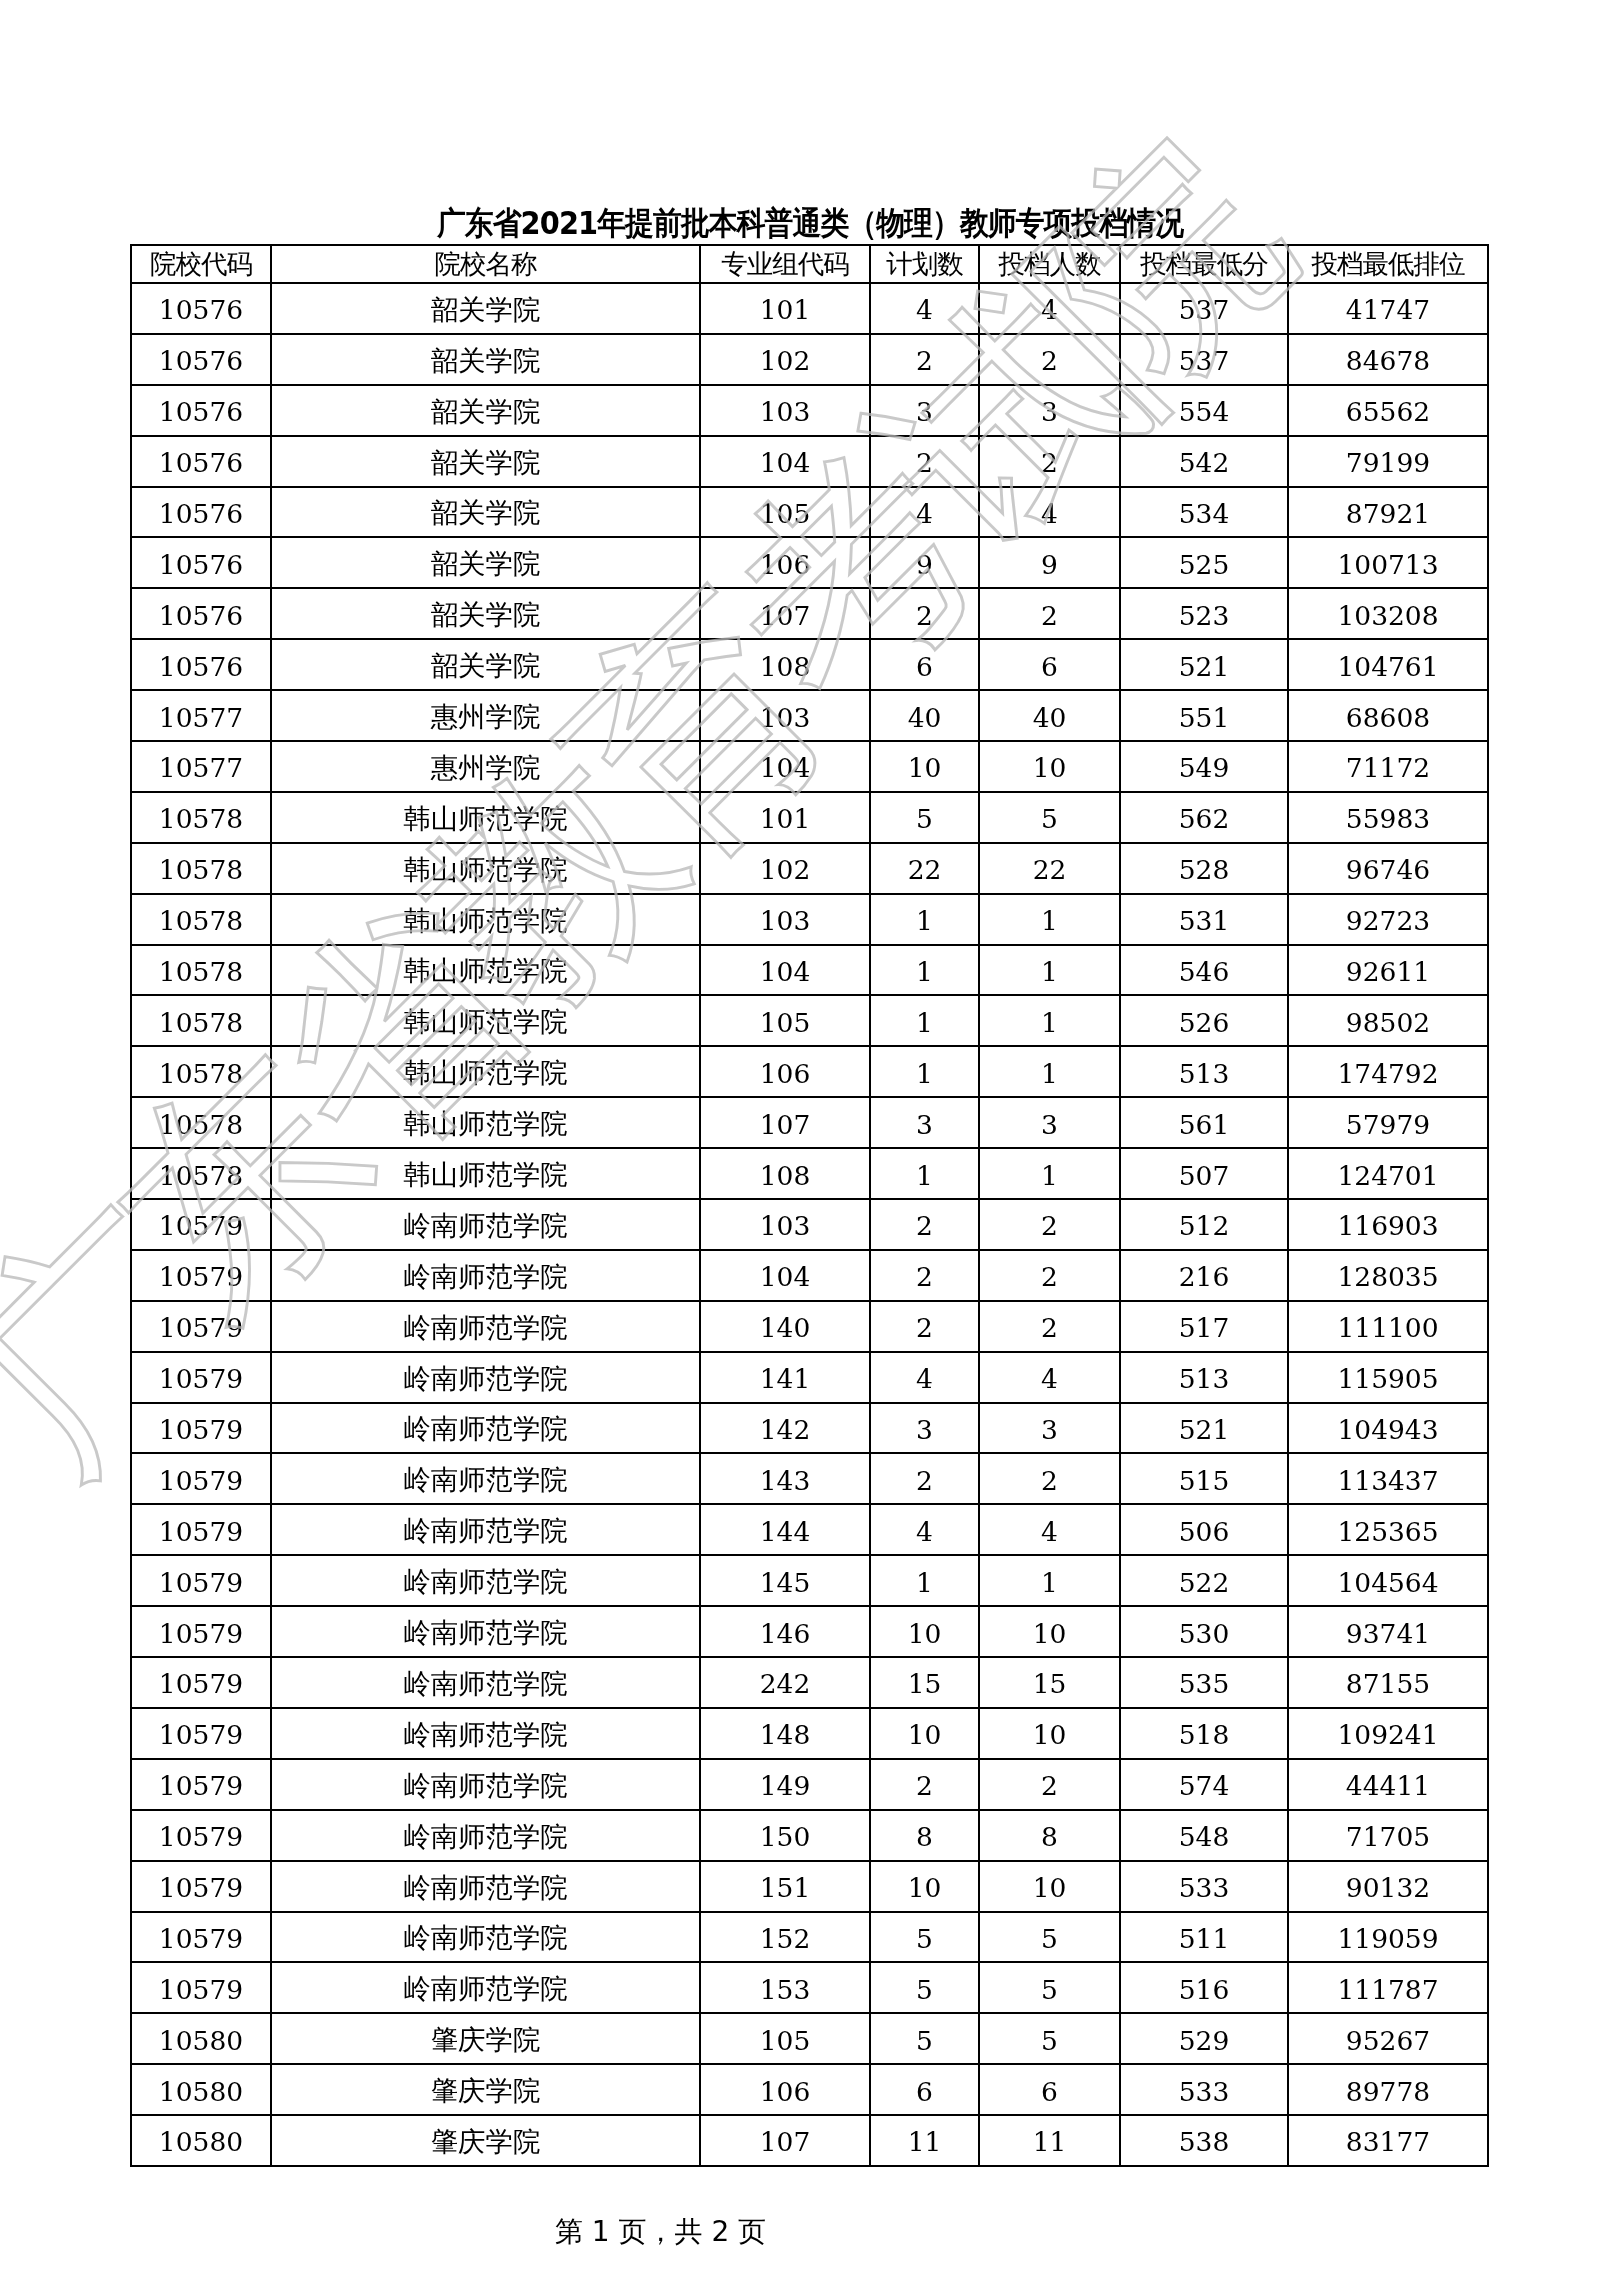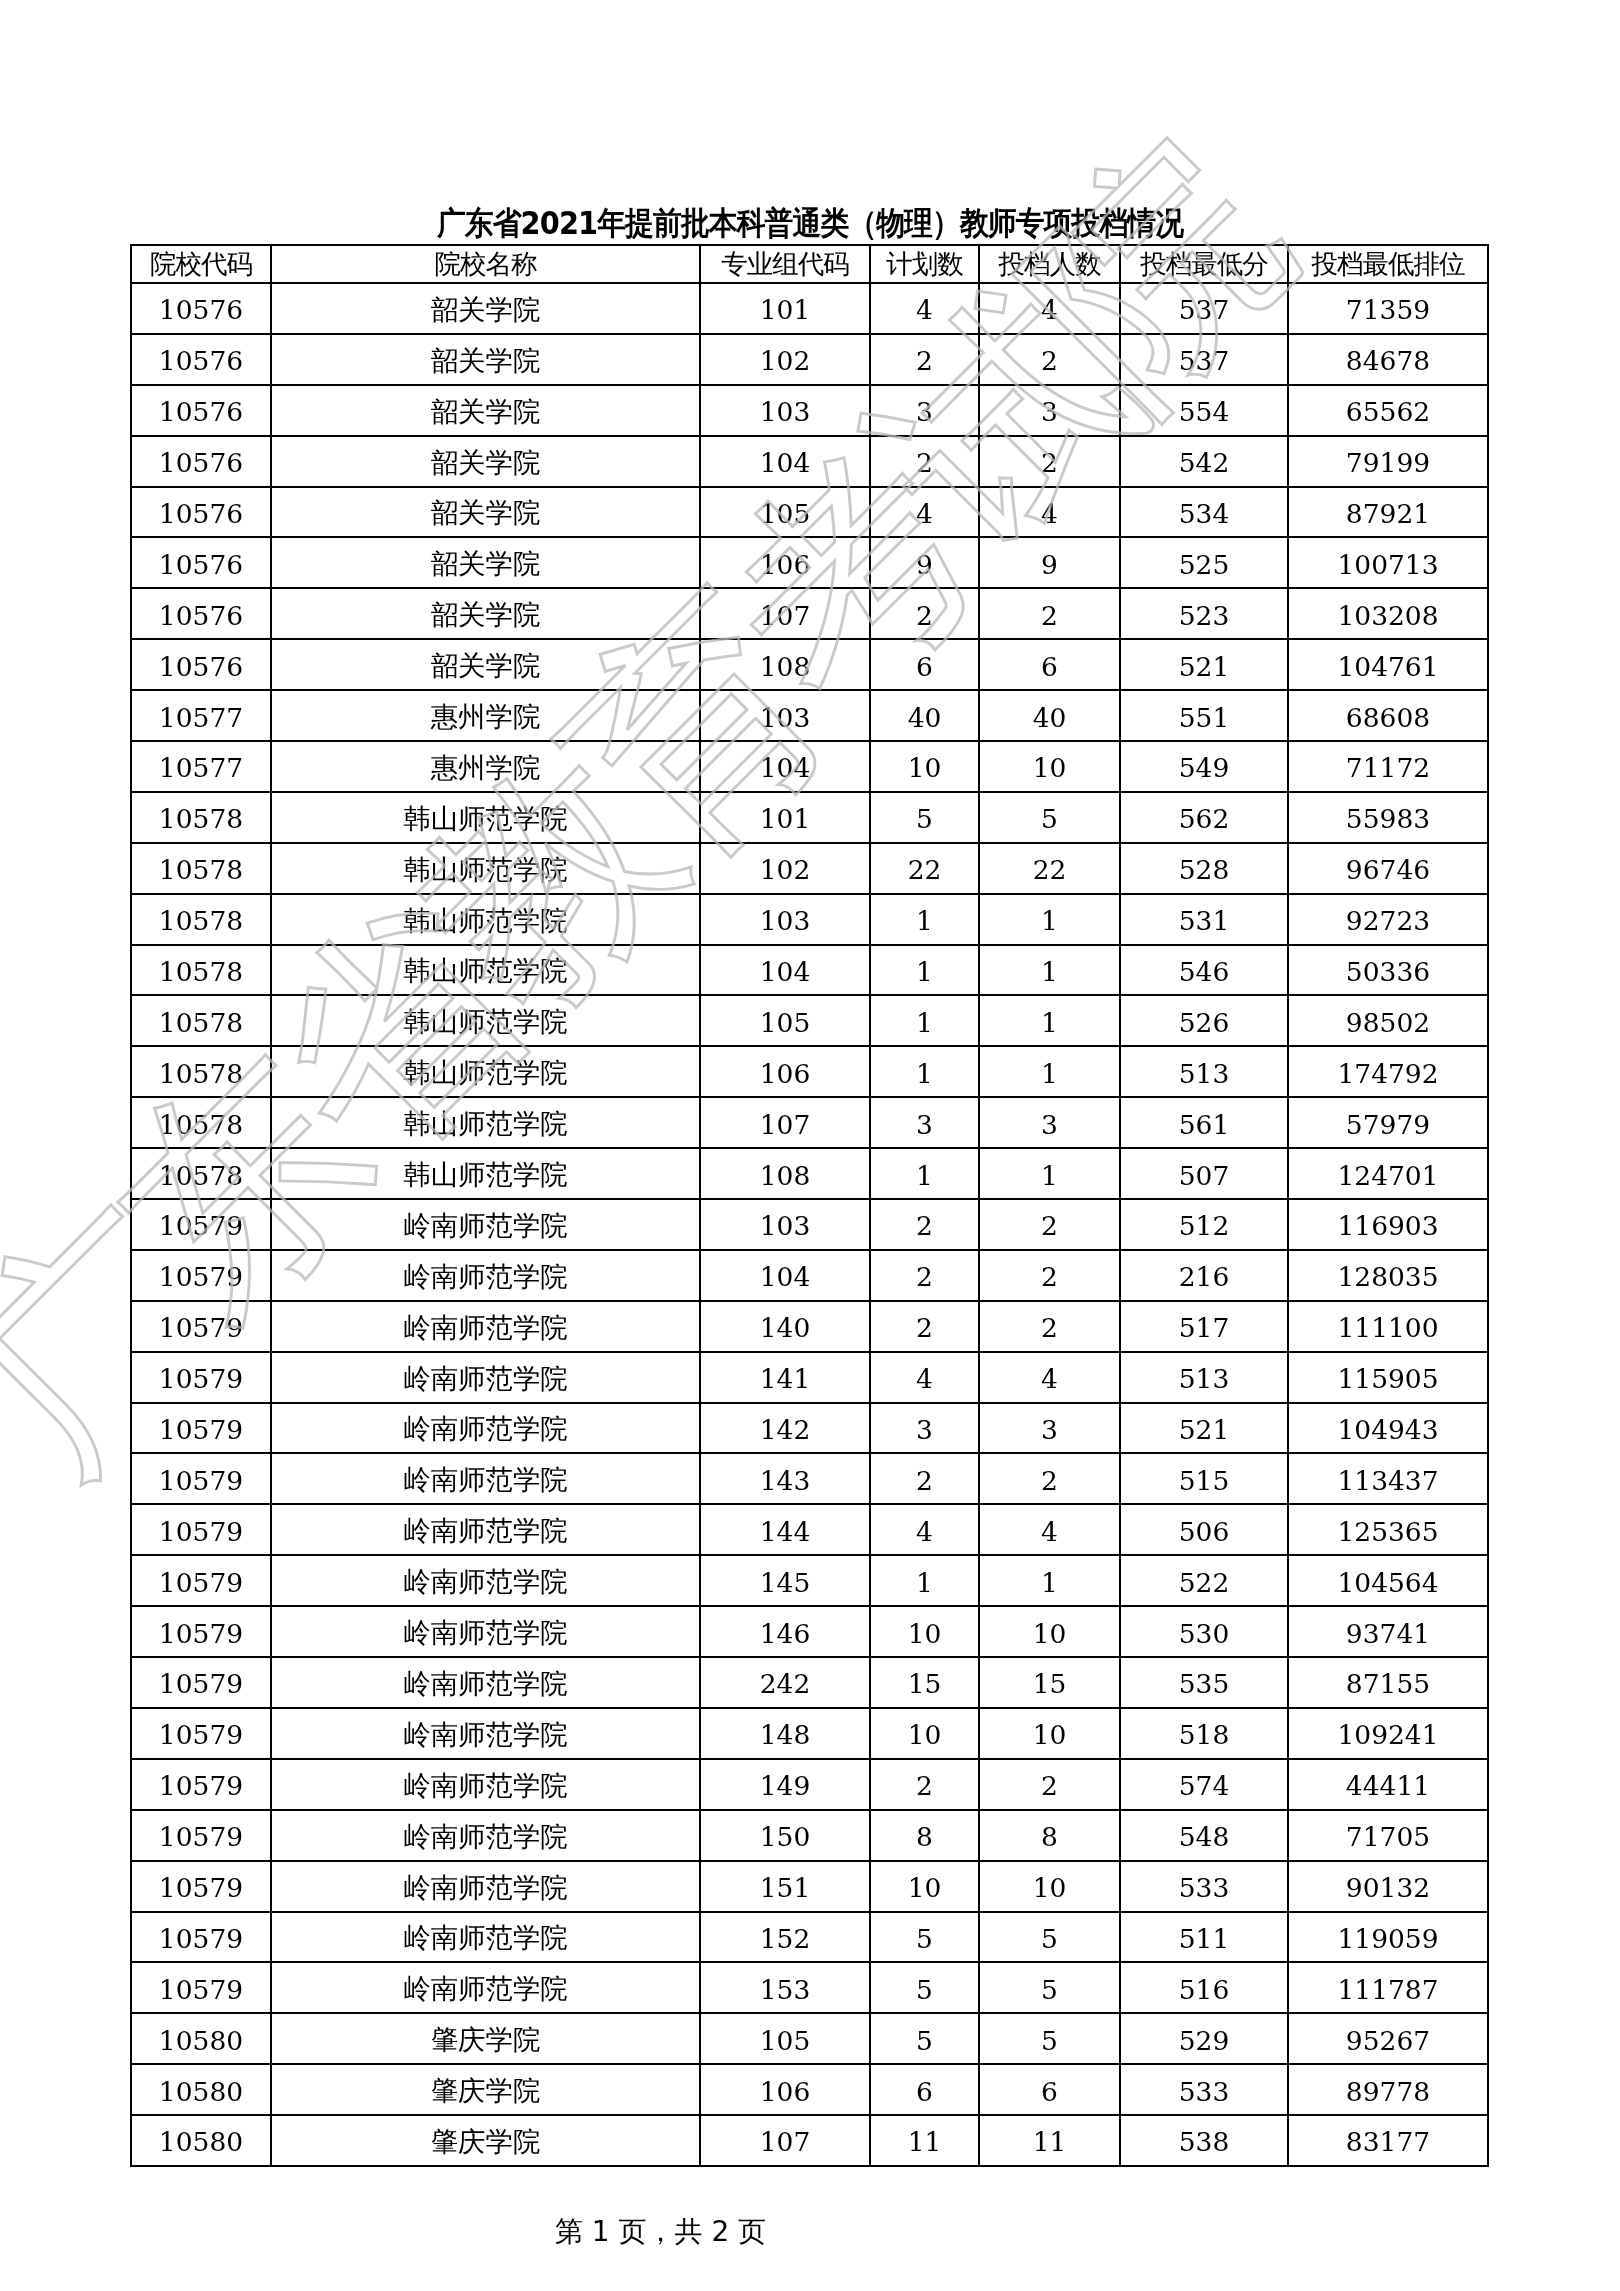--- a/index.html
+++ b/index.html
@@ -53,21 +53,21 @@
     </tr>
   </thead>
   <tbody id="table-body">
       <tr class="data-row">
         <td>10576</td>
         <td class="name-cell">韶关学院</td>
         <td>101</td>
         <td>4</td>
         <td>4</td>
         <td>537</td>
-        <td>71359</td>
+        <td>41747</td>
       </tr>
       <tr class="data-row">
         <td>10576</td>
         <td class="name-cell">韶关学院</td>
         <td>102</td>
         <td>2</td>
         <td>2</td>
         <td>537</td>
         <td>84678</td>
       </tr>
@@ -170,21 +170,21 @@
         <td>531</td>
         <td>92723</td>
       </tr>
       <tr class="data-row">
         <td>10578</td>
         <td class="name-cell">韩山师范学院</td>
         <td>104</td>
         <td>1</td>
         <td>1</td>
         <td>546</td>
-        <td>50336</td>
+        <td>92611</td>
       </tr>
       <tr class="data-row">
         <td>10578</td>
         <td class="name-cell">韩山师范学院</td>
         <td>105</td>
         <td>1</td>
         <td>1</td>
         <td>526</td>
         <td>98502</td>
       </tr>

